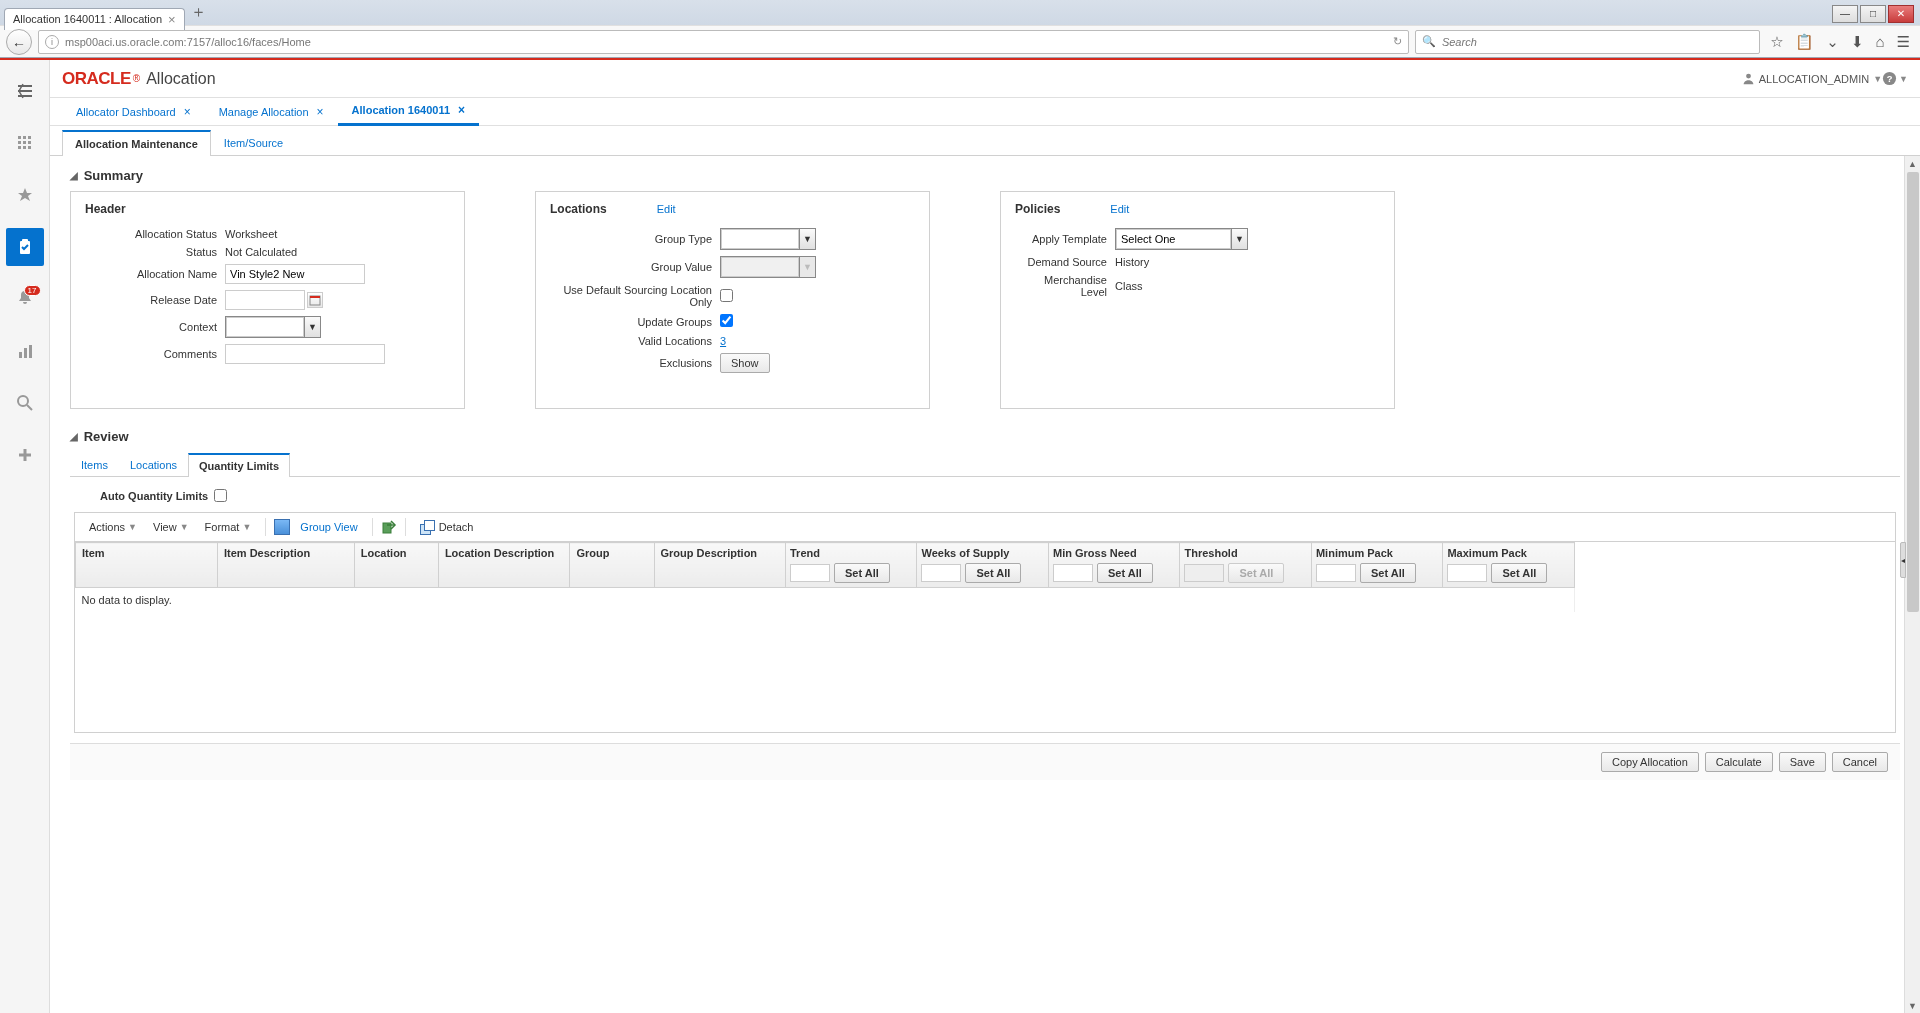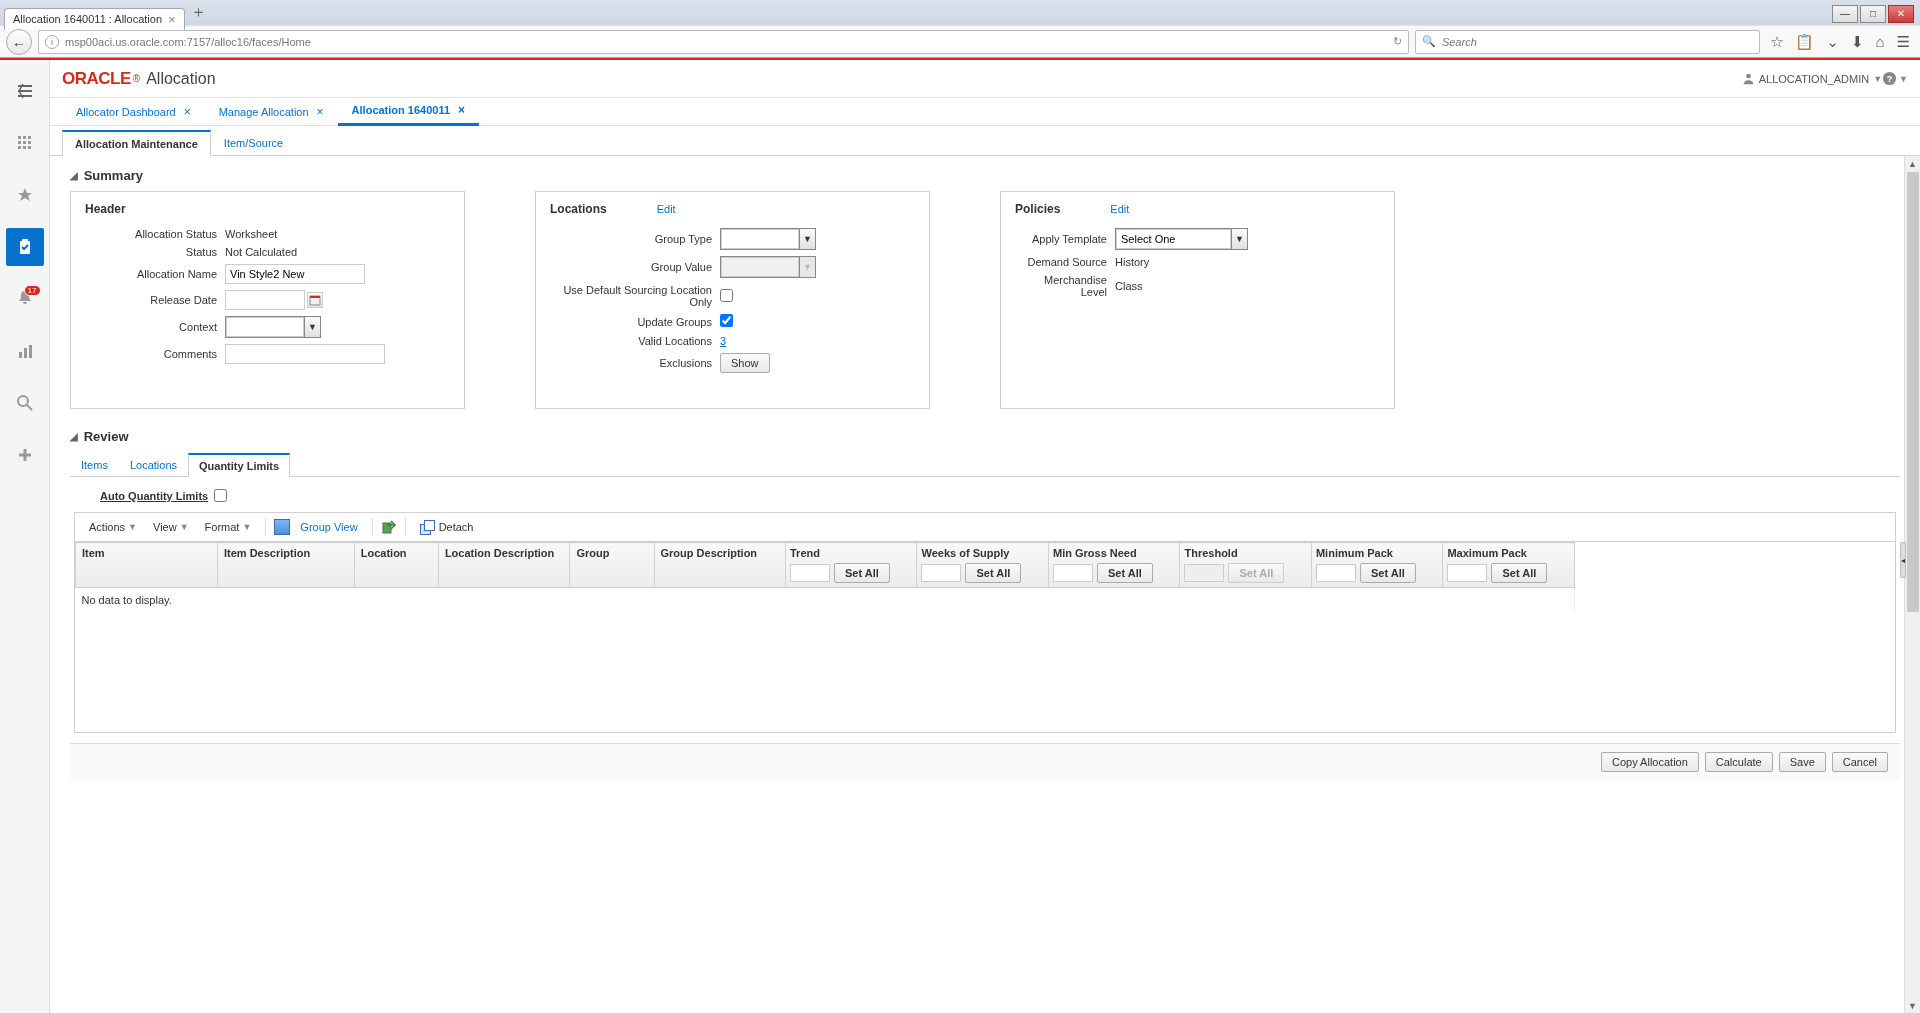--- a/index.html
+++ b/index.html
@@ -76,21 +76,21 @@
 .select-box .sel-caret { width: 16px; text-align: center; border-left: 1px solid #888; cursor: pointer; font-size: 9px; background: linear-gradient(#fafafa,#e0e0e0); height: 100%; display:flex; align-items:center; justify-content:center;}
 .cal-icon { width: 16px; height: 16px; display: inline-flex; align-items: center; justify-content: center; border: 1px solid #ccc; cursor: pointer; margin-left: 2px; background: linear-gradient(#fff, #e8e8e8);}
 .link { color: #0572ce; text-decoration: underline; cursor: pointer;}
 .btn { display: inline-flex; align-items: center; justify-content: center; border: 1px solid #aaa; background: linear-gradient(#fafafa,#e8e8e8); padding: 3px 10px; cursor: pointer; font-size: 11px; border-radius: 2px;}
 
 
 .review-tabs { display: flex; align-items: flex-end; border-bottom: 1px solid #d0d0d0; margin-bottom: 8px;}
 .review-tab { padding: 5px 10px; color: #0572ce; cursor: pointer; border: 1px solid transparent; border-bottom: none;}
 .review-tab.active { border-color: #d0d0d0; background: #fff; border-top: 2px solid #0572ce; color: #333; font-weight: bold; position: relative; top: 1px;}
 
-.auto-ql-row { display: flex; align-items: flex-end; gap: 6px; padding: 4px 0 10px 30px; text-decoration: underline;}
+.auto-ql-row { display: flex; align-items: flex-end; gap: 6px; padding: 4px 0 10px 30px;}
 .auto-ql-row label { font-weight: bold;}
 
 .ql-toolbar { display: flex; align-items: center; border: 1px solid #d0d0d0; border-bottom: none; padding: 4px 8px; gap: 4px; background: #fff;}
 .ql-toolbar .menu-item { display: flex; align-items: center; gap: 3px; padding: 2px 6px; cursor: pointer;}
 .ql-toolbar .sep { width: 1px; height: 18px; background: #ddd; margin: 0 4px;}
 .ql-toolbar .tb-icon { width: 16px; height: 16px; display: inline-block;}
 .icon-table { background: linear-gradient(#7ab8f5,#4a90d9); border: 1px solid #3a70b0;}
 .icon-detach { position: relative;}
 .icon-detach::before { content:''; position:absolute; width:9px; height:9px; border:1px solid #3a70b0; background:#cde4f7; left:0; top:5px;}
 .icon-detach::after { content:''; position:absolute; width:9px; height:9px; border:1px solid #3a70b0; background:#fff; left:4px; top:1px;}

